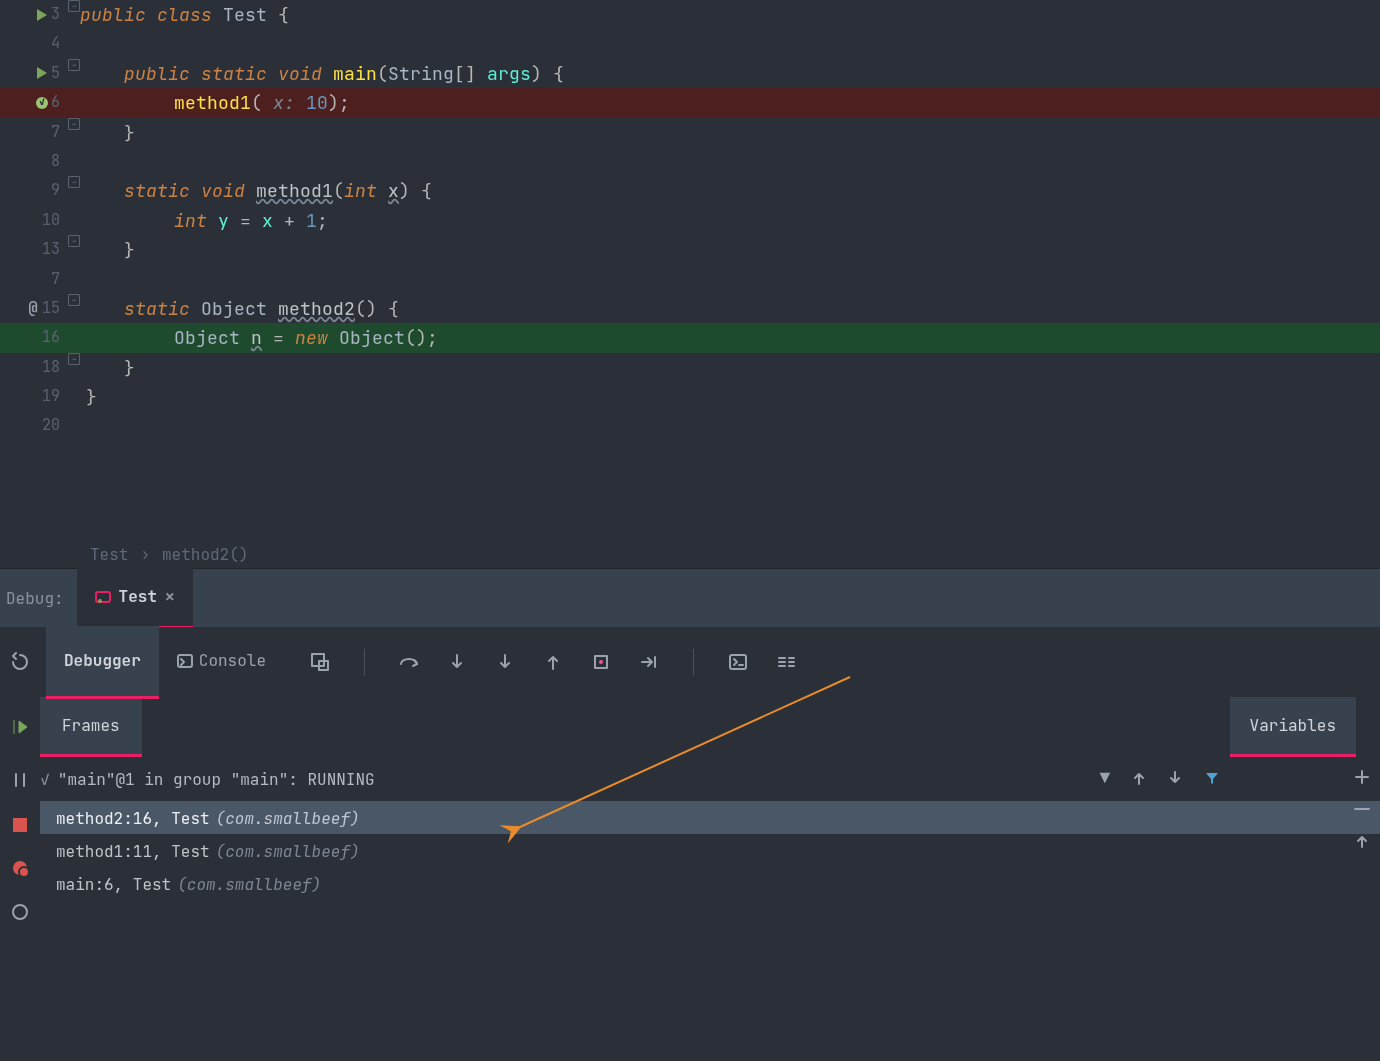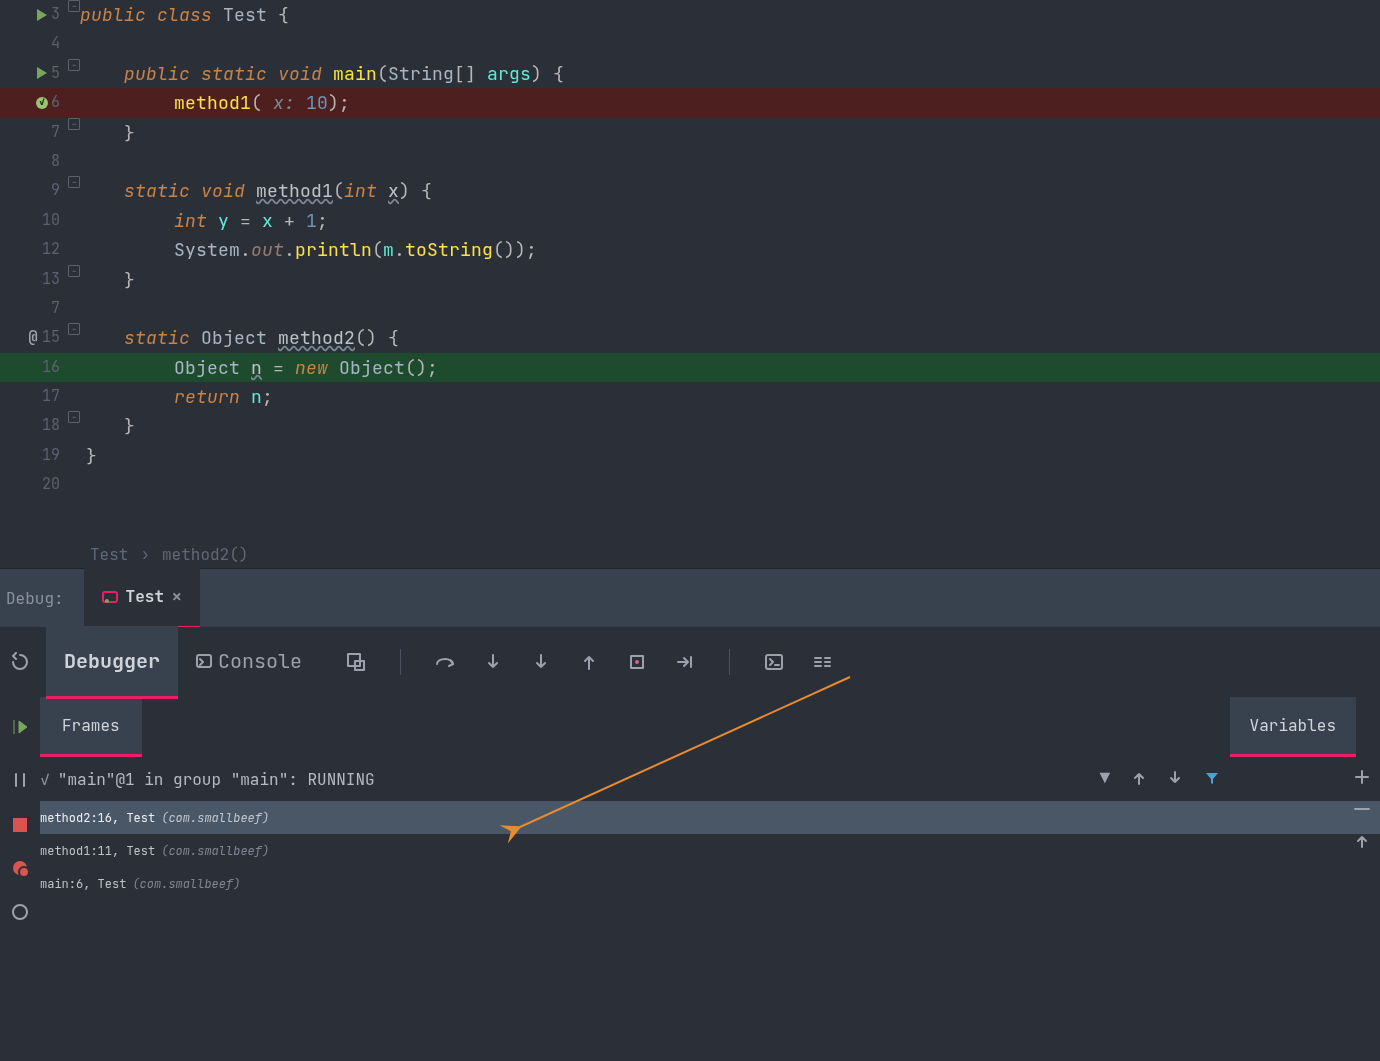--- a/index.html
+++ b/index.html
@@ -27,53 +27,53 @@
   .code .wavy{text-decoration:underline wavy #7b8894;}
   .code .st{color:#9b7c6a;font-style:italic;}
   .run-tri{width:0;height:0;border-top:6px solid transparent;border-bottom:6px solid transparent;border-left:10px solid #7aa65b;}
   .check-mark{width:12px;height:12px;border-radius:50%;background:#9ac56f;display:flex;
     align-items:center;justify-content:center;font-size:9px;color:#2b2f38;font-weight:bold;}
 
   .breadcrumb{height:28px;display:flex;align-items:center;gap:12px;padding-left:90px;
     color:#5f6a78;font-size:16px;}
 
   
-  .debug-bar{height:58px;background:#38414e;display:flex;align-items:center;gap:20px;padding-left:6px;
+  .debug-bar{height:58px;background:#38414e;display:flex;align-items:center;gap:13px;padding-left:6px;
     border-top:1px solid #1f232a;}
   .dbg-label{color:#8a929e;font-size:16px;}
   .run-tab{background:#2b2f38;height:100%;display:flex;align-items:center;gap:8px;padding:0 18px;
     border-bottom:3px solid #e91e63;position:relative;}
   .run-tab svg{display:block;}
   .run-tab span{color:#cfd4da;font-weight:600;font-size:16px;}
   .run-tab .close{color:#8a929e;cursor:pointer;}
 
   .tool-row{height:70px;background:#2b2f38;display:flex;align-items:center;position:relative;}
   .side-col{width:40px;height:100%;display:flex;align-items:center;justify-content:center;}
   .tabs2{display:flex;align-items:center;height:100%;padding-left:6px;gap:0px;}
-  .tab2{padding:0 18px;height:100%;display:flex;align-items:center;color:#9aa2ad;font-size:20px;border-bottom:3px solid transparent;}
+  .tab2{padding:0 18px;height:100%;display:flex;align-items:center;color:#9aa2ad;font-size:16px;border-bottom:3px solid transparent;}
   .tab2.active{background:#38414e;border-bottom-color:#e91e63;color:#cfd4da;font-weight:600;}
   .toolbar-icons{display:flex;align-items:center;gap:28px;margin-left:26px;}
   .tb-icon{width:20px;height:20px;display:flex;align-items:center;justify-content:center;cursor:pointer;}
   .sep{width:1px;height:26px;background:#4a5260;margin:0 6px;}
 
   .panes-header{height:60px;display:flex;align-items:stretch;}
   .side-btn{width:40px;display:flex;align-items:center;justify-content:center;}
   .pane-tab{background:#38414e;padding:14px 22px;display:flex;align-items:center;color:#cfd4da;
     font-size:16px;border-bottom:3px solid #e91e63;}
   .spacer{flex:1;}
   .var-tab{background:#38414e;padding:0 20px;display:flex;align-items:center;color:#cfd4da;
     font-size:16px;border-bottom:3px solid #e91e63;margin-right:24px;}
 
   .frames-area{display:flex;position:relative;}
   .frames-left{width:40px;display:flex;flex-direction:column;align-items:center;gap:22px;padding-top:14px;}
   .frames-body{flex:1;display:flex;flex-direction:column;position:relative;}
   .thread-row{height:44px;display:flex;align-items:center;gap:8px;font-size:16px;color:#b4bac2;}
   .thread-row .chk{color:#8a929e;}
   .thread-tools{position:absolute;right:160px;top:10px;display:flex;align-items:center;gap:22px;}
-  .frame-item{height:32px;display:flex;align-items:center;font-size:12px;
+  .frame-item{height:32px;display:flex;align-items:center;padding-left:16px;font-size:16px;
     border-top:1px solid rgba(0,0,0,0);text-align:center;} 
   .frame-item.sel{background:#4a5766;color:#eceff3;}
   .frame-item .pkg{color:#7d8793;font-style:italic;margin-left:6px;}
   .frame-item.sel .pkg{color:#c0c6cf;}
 
   .var-col{position:absolute;right:10px;top:0;display:flex;flex-direction:column;align-items:center;gap:22px;padding-top:12px;}
 
   
   .arrow-svg{position:absolute;pointer-events:none;}
 
@@ -153,28 +153,20 @@
           <div class="gutter">
             <div class="marker"></div>
             <span>10</span>
           </div>
           <div class="fold"></div>
           <div class="code">        <span class="kw">int</span> <span class="id">y</span> <span class="punc">=</span> <span class="id">x</span> <span class="punc">+</span> <span class="num">1</span><span class="punc">;</span></div>
         </div>
         <div class="row">
           <div class="gutter">
             <div class="marker"></div>
-            <span>12</span>
-          </div>
-          <div class="fold"></div>
-          <div class="code">        <span class="ty">System</span><span class="punc">.</span><span class="st">out</span><span class="punc">.</span><span class="fn">println</span><span class="punc">(</span><span class="id">m</span><span class="punc">.</span><span class="fn">toString</span><span class="punc">());</span></div>
-        </div>
-        <div class="row">
-          <div class="gutter">
-            <div class="marker"></div>
             <span>13</span>
           </div>
           <div class="fold" style="border: 1px solid rgb(90, 98, 112); width: 10px; height: 10px; line-height: 8px; font-size: 12px; border-radius: 1px;">−</div>
           <div class="code">    <span class="punc">}</span></div>
         </div>
         <div class="row">
           <div class="gutter">
             <div class="marker"></div>
             <span>7</span>
           </div>
@@ -191,28 +183,20 @@
           <div class="fold" style="border: 1px solid rgb(90, 98, 112); width: 10px; height: 10px; line-height: 8px; font-size: 12px; border-radius: 1px;">−</div>
           <div class="code">    <span class="kw">static</span> <span class="ty">Object</span> <span class="wavy">method2</span><span class="punc">() {</span></div>
         </div>
         <div class="row exec">
           <div class="gutter">
             <div class="marker"></div>
             <span>16</span>
           </div>
           <div class="fold"></div>
           <div class="code">        <span class="ty">Object</span> <span class="wavy">n</span> <span class="punc">=</span> <span class="kw">new</span> <span class="ty">Object</span><span class="punc">();</span></div>
-        </div>
-        <div class="row">
-          <div class="gutter">
-            <div class="marker"></div>
-            <span>17</span>
-          </div>
-          <div class="fold"></div>
-          <div class="code">        <span class="kw">return</span> <span class="id">n</span><span class="punc">;</span></div>
         </div>
         <div class="row">
           <div class="gutter">
             <div class="marker"></div>
             <span>18</span>
           </div>
           <div class="fold" style="border: 1px solid rgb(90, 98, 112); width: 10px; height: 10px; line-height: 8px; font-size: 12px; border-radius: 1px;">−</div>
           <div class="code">    <span class="punc">}</span></div>
         </div>
         <div class="row">

